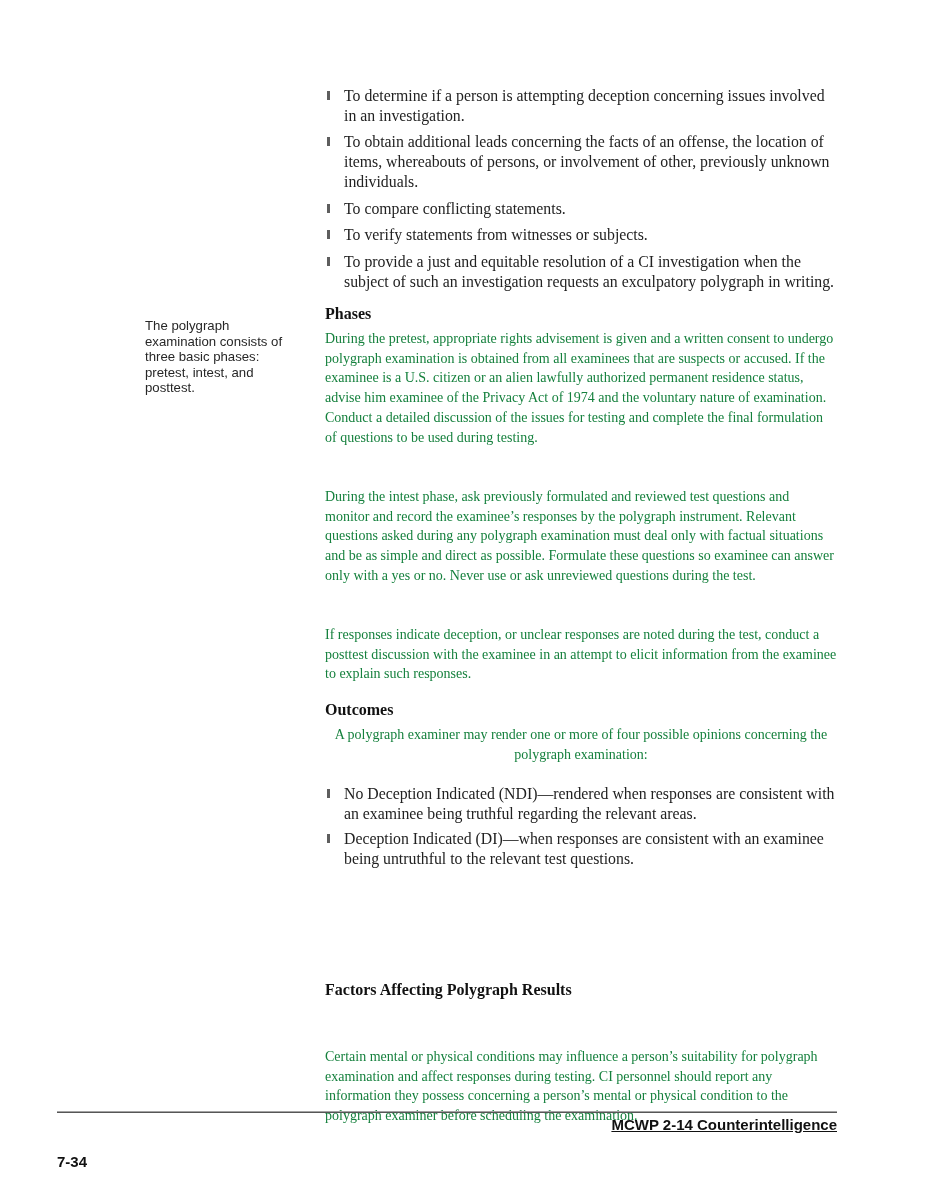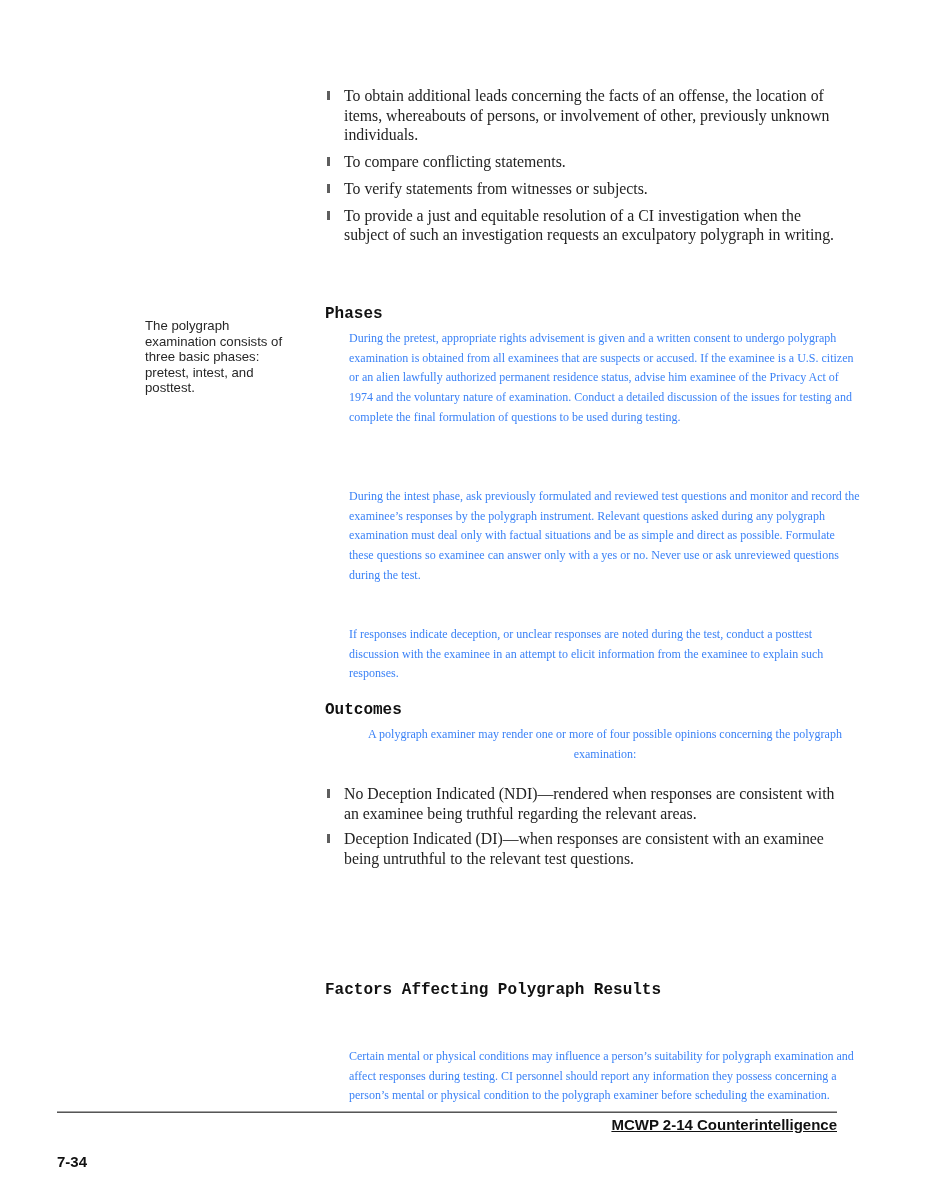--- a/index.html
+++ b/index.html
@@ -31,27 +31,26 @@
     width: 512px;
     height: 1198px;
   }
   .content > * {
     position: absolute;
     left: 0;
     width: 100%;
     margin: 0;
   }
   .content p {
-    font-size: 12px;
+    font-size: 14px;
     line-height: 19.7px;
-    color: #3b82f6;
-    margin-left: 24px;
+    color: #15803d;
   }
   .content h2 {
-    font-family: Liberation Mono, monospace;
+    font-family: Liberation Serif, serif;
     font-weight: bold;
     font-size: 16px;
     line-height: 18px;
     color: #111111;
   }
   ul.bullets {
     list-style: none;
     padding: 0;
   }
   ul.bullets li {
@@ -98,20 +97,24 @@
 
 <div class="page">
 
   <aside class="margin-note">The polygraph examination consists of three basic phases: pretest, intest, and posttest.</aside>
 
   <main class="content">
 
     <ul class="bullets" style="top: 86px;">
       <li>
         <span class="tick"></span>
+        <span>To determine if a person is attempting deception concerning issues involved in an investigation.</span>
+      </li>
+      <li>
+        <span class="tick"></span>
         <span>To obtain additional leads concerning the facts of an offense, the location of items, whereabouts of persons, or involvement of other, previously unknown individuals.</span>
       </li>
       <li>
         <span class="tick"></span>
         <span>To compare conflicting statements.</span>
       </li>
       <li>
         <span class="tick"></span>
         <span>To verify statements from witnesses or subjects.</span>
       </li>

